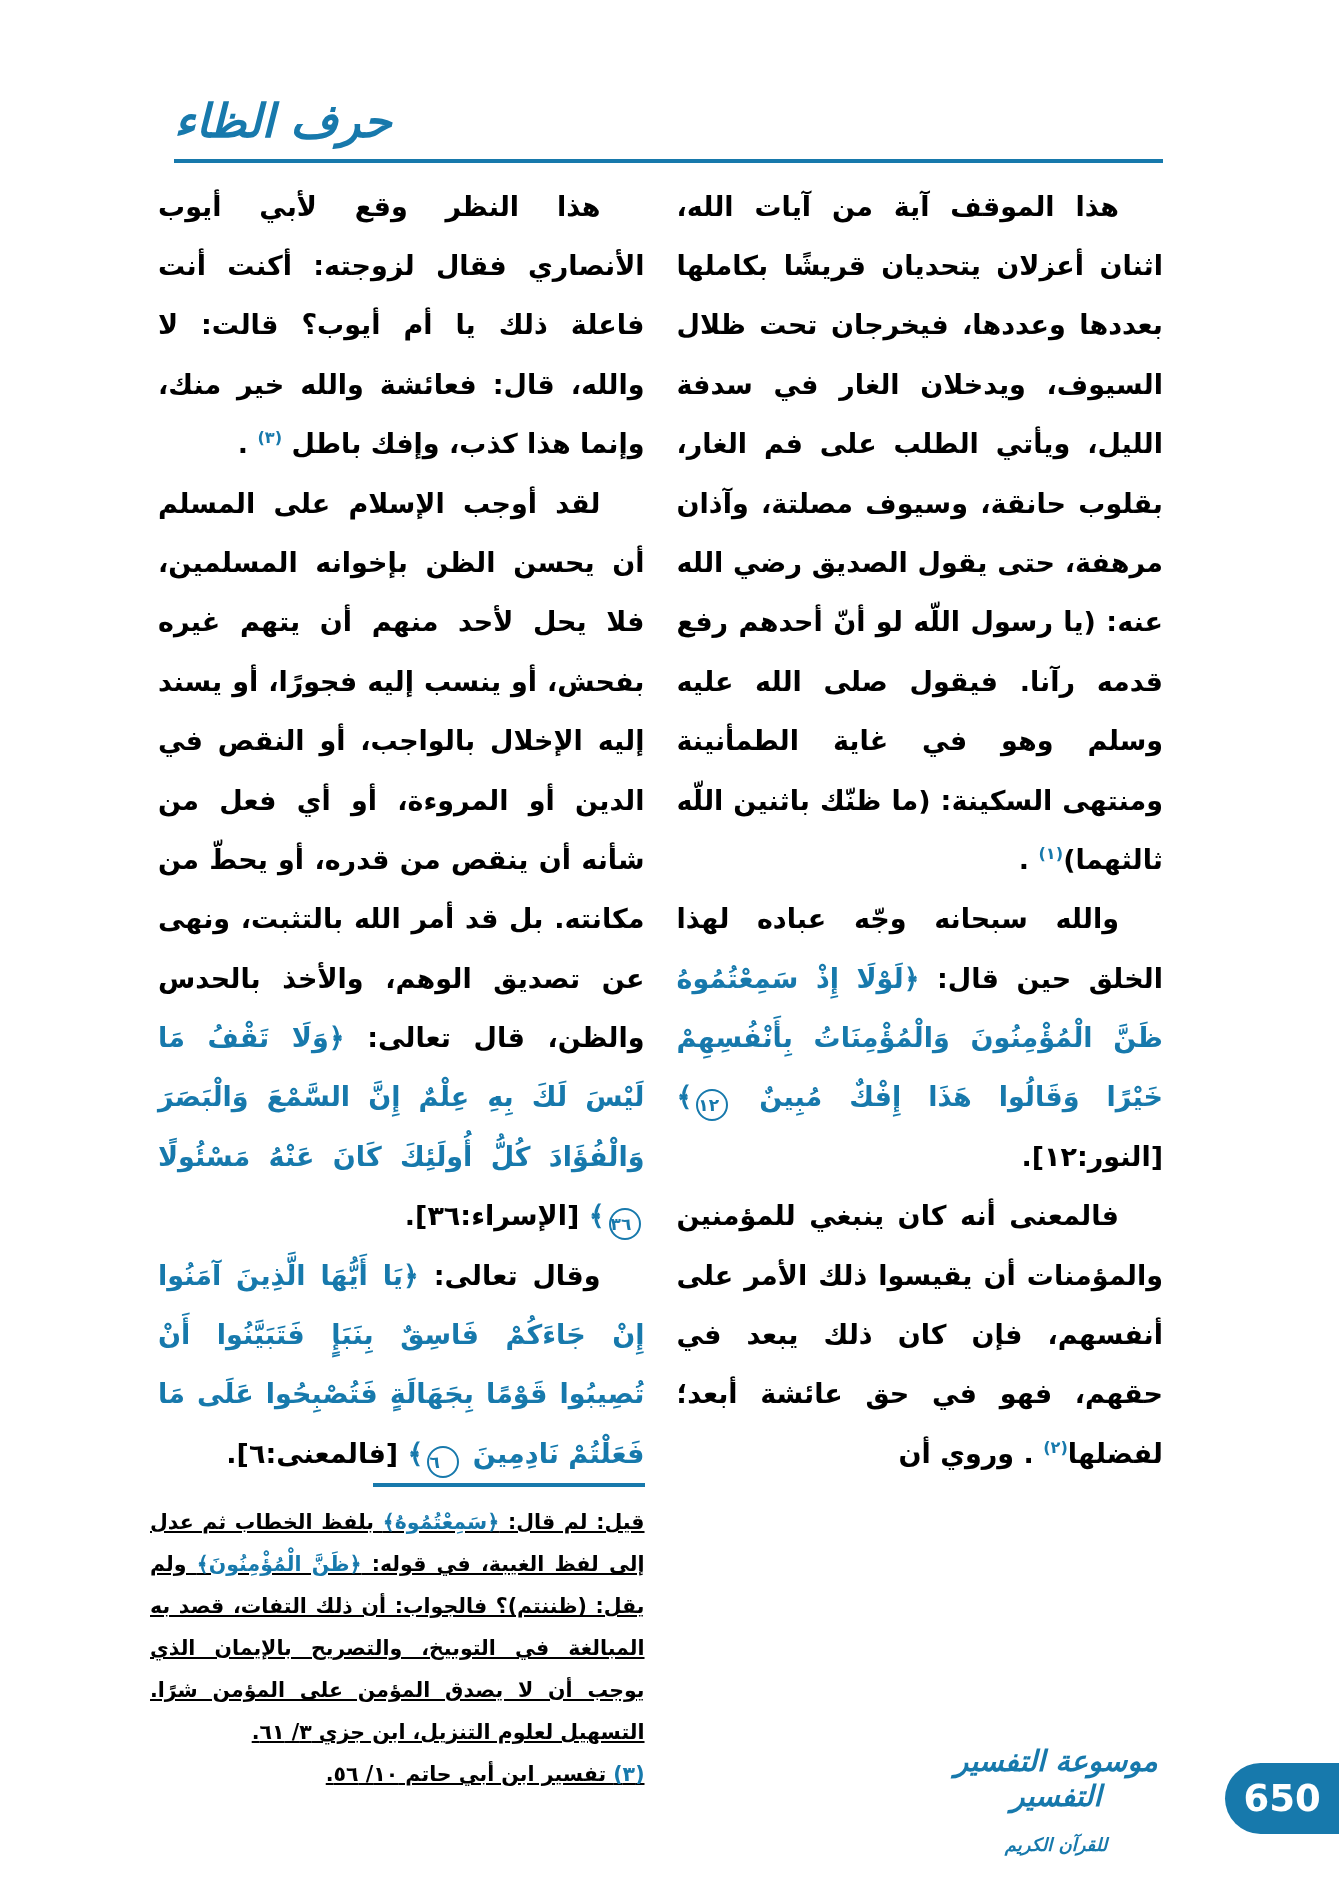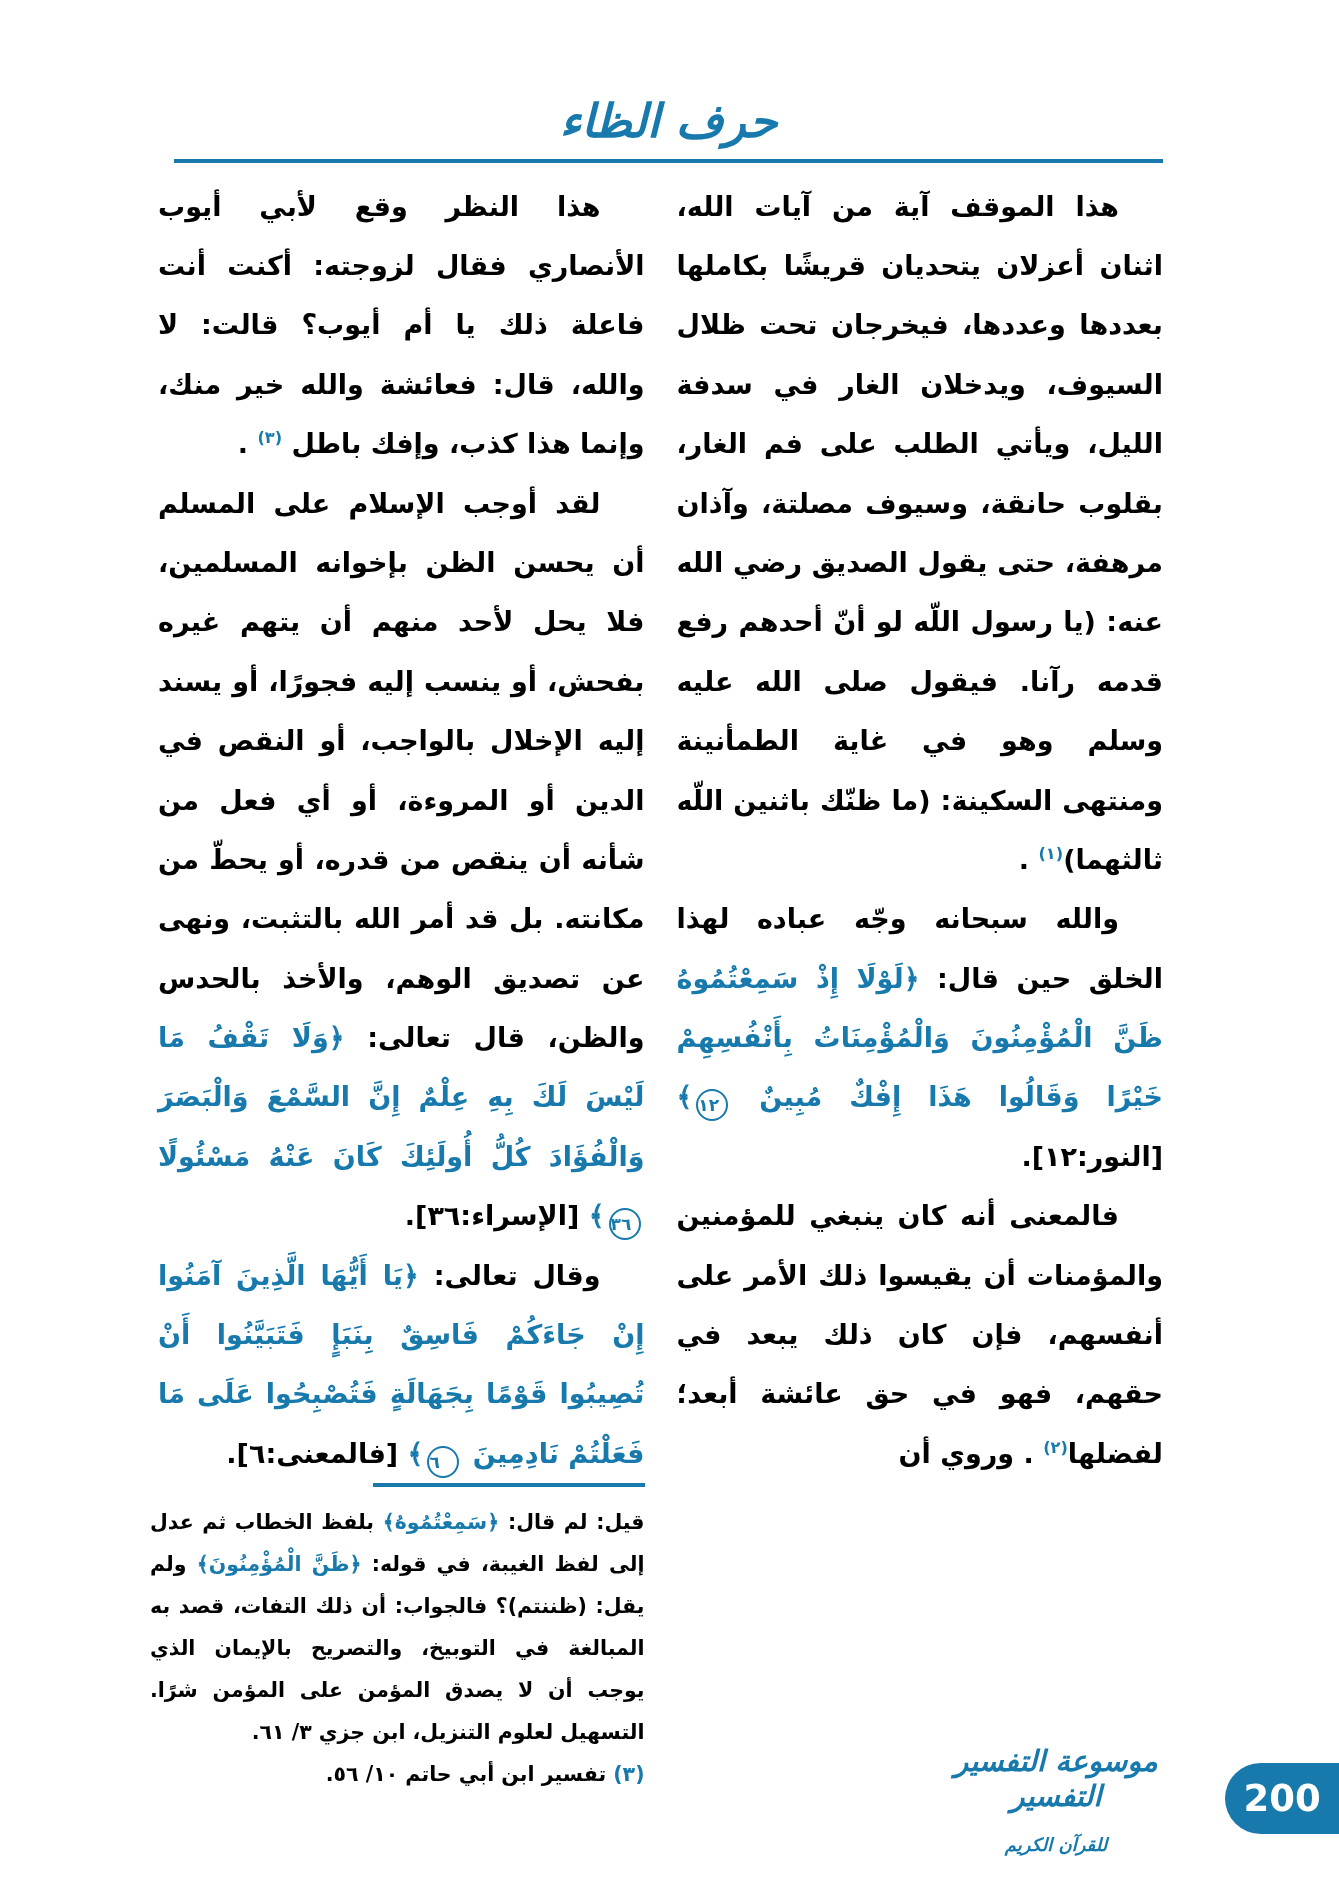--- a/index.html
+++ b/index.html
@@ -19,21 +19,21 @@
   .page-header { padding: 96px 176px 0 174px; }
   .header-title {
     display: inline-block;
     font-size: 46px;
     font-weight: bold;
     font-style: italic;
     color: var(--accent);
     letter-spacing: -1px;
     line-height: 1.1;
   }
-  .header-title-wrap { text-align: center; }
+  .header-title-wrap { text-align: left; }
   .header-rule {
     height: 4px;
     background: var(--accent);
     margin-top: 12px;
     border: none;
   }
 
   
   .columns {
     display: flex;
@@ -72,21 +72,21 @@
   }
 
   
   .footnotes { margin-top: auto; }
   .fn-rule {
     height: 4px; background: var(--accent);
     width: 272px; border: none;
     margin: 0 0 14px 0;
   }
   .fn-text { font-size: 20.5px; line-height: 2.05; font-weight: bold; }
-  .fn-text .rich-block { text-align: justify; }
+  .fn-text .rich-block { text-align: justify; text-decoration: underline; }
   .fn-text .rich-block.hang { padding-right: 46px; text-indent: -46px; }
 
   
   .page-footer { position: absolute; inset: auto 0 0 0; height: 150px; }
   .footer-logo {
     position: absolute;
     right: 152px; bottom: 34px;
     width: 262px;
     text-align: center;
     color: var(--accent);
@@ -143,15 +143,15 @@
   </section>
 
 </main>
 
 <footer class="page-footer">
   <div class="footer-logo">
     <div class="logo-line1">موسوعة التفسير التفسير</div>
     <div class="logo-line2">للقرآن الكريم</div>
   </div>
   <div class="page-number-pill">
-    <span>200</span>
+    <span>650</span>
   </div>
 </footer>
 
 </body></html>

